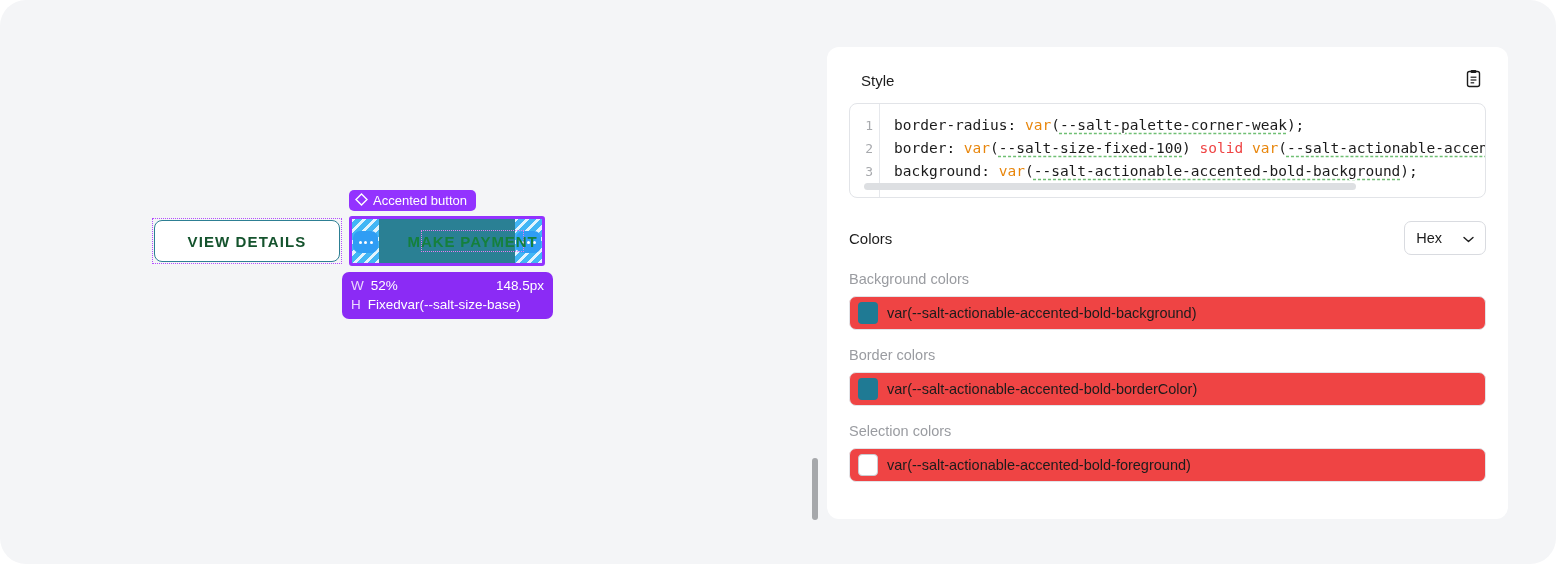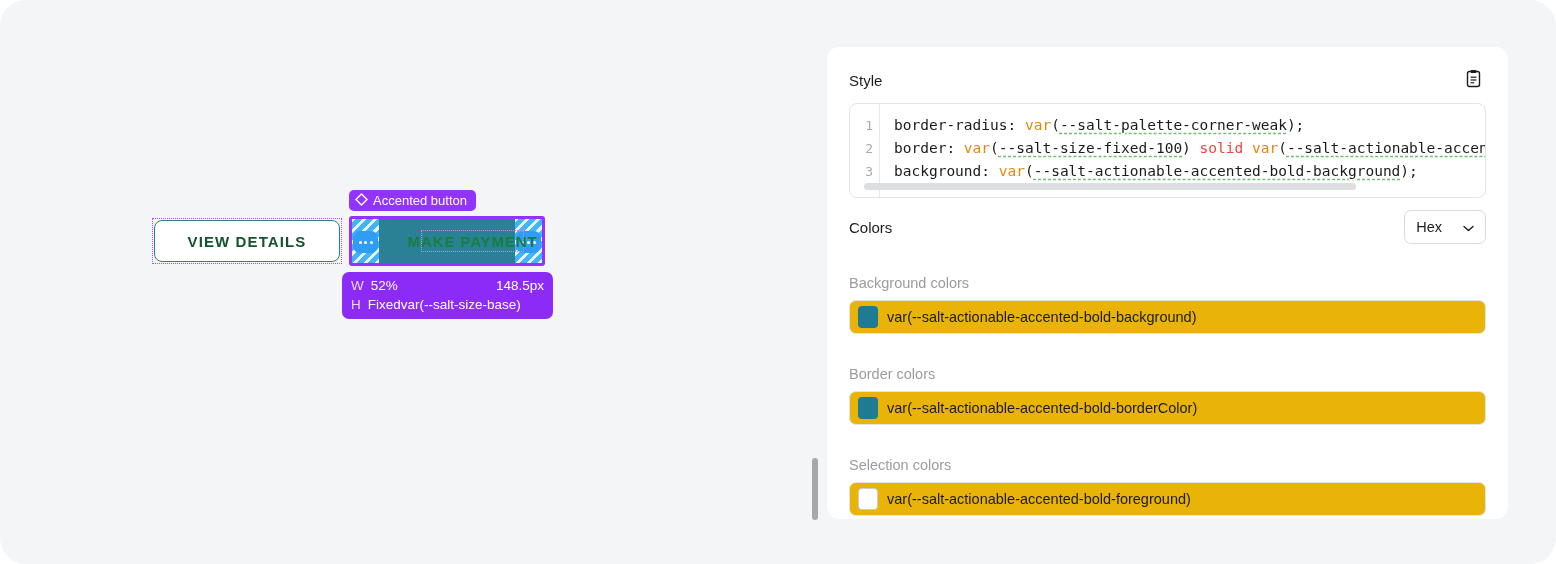--- a/index.html
+++ b/index.html
@@ -180,20 +180,21 @@
     background: #ffffff;
     border-radius: 12px;
   }
   .panel-inner { padding: 20px 22px 0 22px; }
 
   .sec-head {
     display: flex;
     align-items: center;
     justify-content: space-between;
     height: 26px;
+    margin-left: 12px;
   }
   .sec-title {
     font-size: 15px;
     color: #1c1c1c;
   }
   .icon-btn {
     width: 26px; height: 26px;
     display: flex; align-items: center; justify-content: center;
   }
 
@@ -253,49 +254,49 @@
     height: 7px;
     border-radius: 4px;
     background: #dddfe2;
   }
 
   
   .colors-head {
     display: flex;
     align-items: center;
     justify-content: space-between;
-    margin-top: 13px;
+    margin-top: 24px;
     height: 32px;
   }
   .hex-select {
     border: 1px solid #d9dbe0;
     border-radius: 7px;
     height: 32px;
     padding: 0 11px;
     display: flex;
     align-items: center;
     gap: 21px;
     background: #fff;
     font-size: 14.5px;
     color: #1c1c1c;
   }
   .sub-label {
-    margin-top: 32px;
+    margin-top: 17px;
     font-size: 14.5px;
     color: #9a9ca1;
   }
   .color-field {
     margin-top: 9px;
     height: 32px;
     border: 1px solid #e2e4e8;
     border-radius: 7px;
     display: flex;
     align-items: center;
     padding: 0 0 0 8px;
-    background: #eab308;
+    background: #ef4444;
   }
   .swatch {
     width: 20px; height: 22px;
     border-radius: 4px;
     flex: 0 0 20px;
   }
   .swatch.empty {
     background: #ffffff;
     border: 1px solid #c9ccd1;
     box-sizing: border-box;

